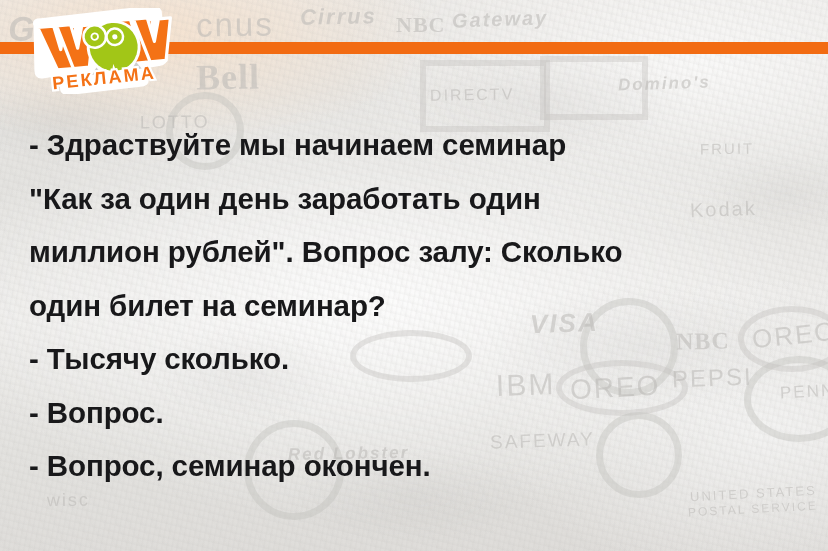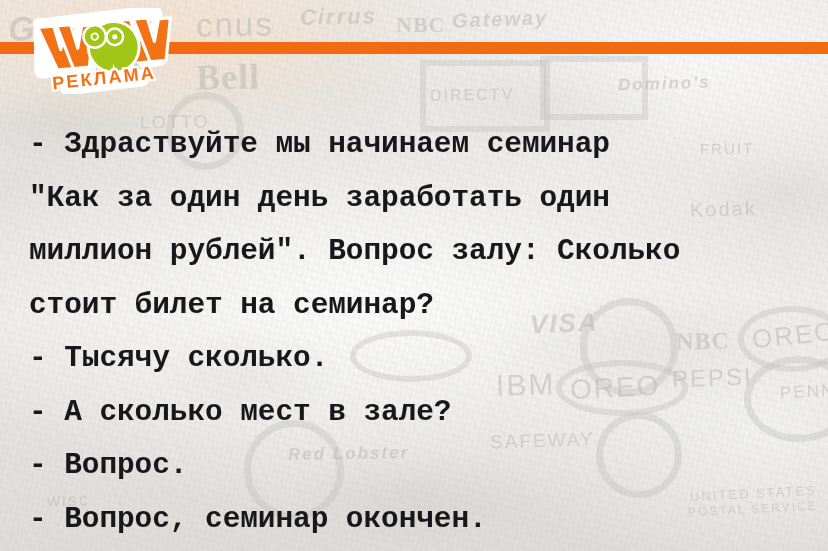--- a/index.html
+++ b/index.html
@@ -115,21 +115,21 @@
   #logo svg { display: block; }
 
   
   #joke-text {
     position: absolute;
     left: 29px;
     top: 118px;
     width: 790px;
   }
   .joke-line {
-    font-family: Liberation Mono, monospace;
+    font-family: Liberation Sans, sans-serif;
     font-weight: bold;
     font-size: 29.5px;
     line-height: 53.5px;
     color: #18181a;
     white-space: nowrap;
     letter-spacing: -0.1px;
   }
 </style>
 </head>
 <body>
@@ -221,20 +221,19 @@
       <g transform="rotate(-6 78 70)">
         <text x="78" y="76" text-anchor="middle" font-family="Liberation Sans, sans-serif" font-size="18" font-weight="bold" fill="#f47216" stroke="#ffffff" stroke-width="4.5" paint-order="stroke" letter-spacing="2.2">РЕКЛАМА</text>
       </g>
     </svg>
   </div>
 
   <div id="joke-text">
     <div class="joke-line">- Здраствуйте мы начинаем семинар</div>
     <div class="joke-line">"Как за один день заработать один</div>
     <div class="joke-line">миллион рублей". Вопрос залу: Сколько</div>
-    <div class="joke-line">стоит билет на семинар?</div>
+    <div class="joke-line">один билет на семинар?</div>
     <div class="joke-line">- Тысячу сколько.</div>
-    <div class="joke-line">- А сколько мест в зале?</div>
     <div class="joke-line">- Вопрос.</div>
     <div class="joke-line">- Вопрос, семинар окончен.</div>
   </div>
 
 </div>
 
 </body></html>

